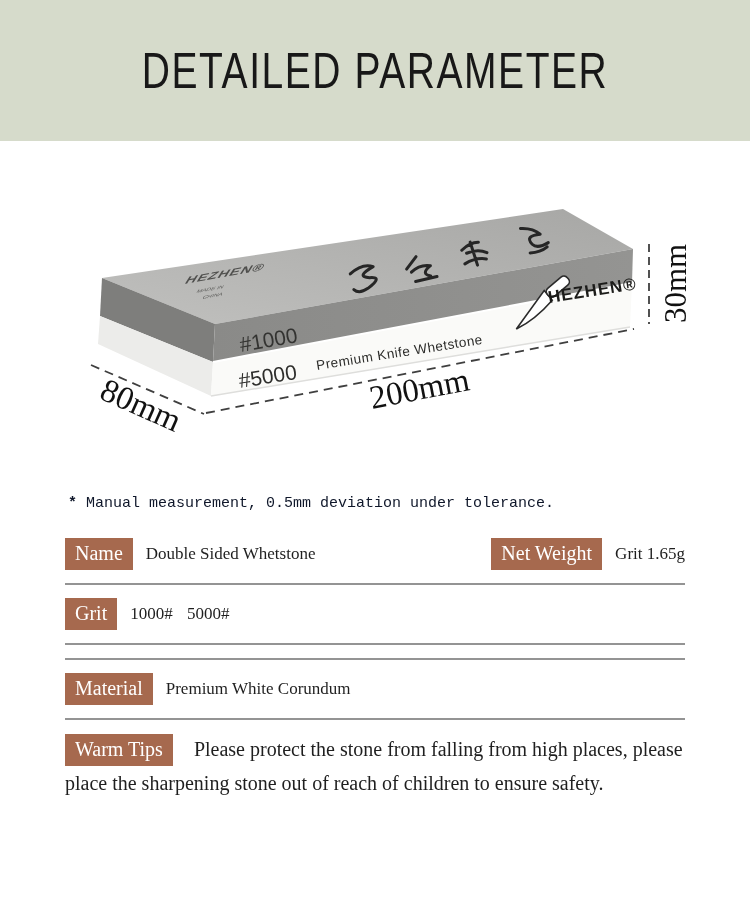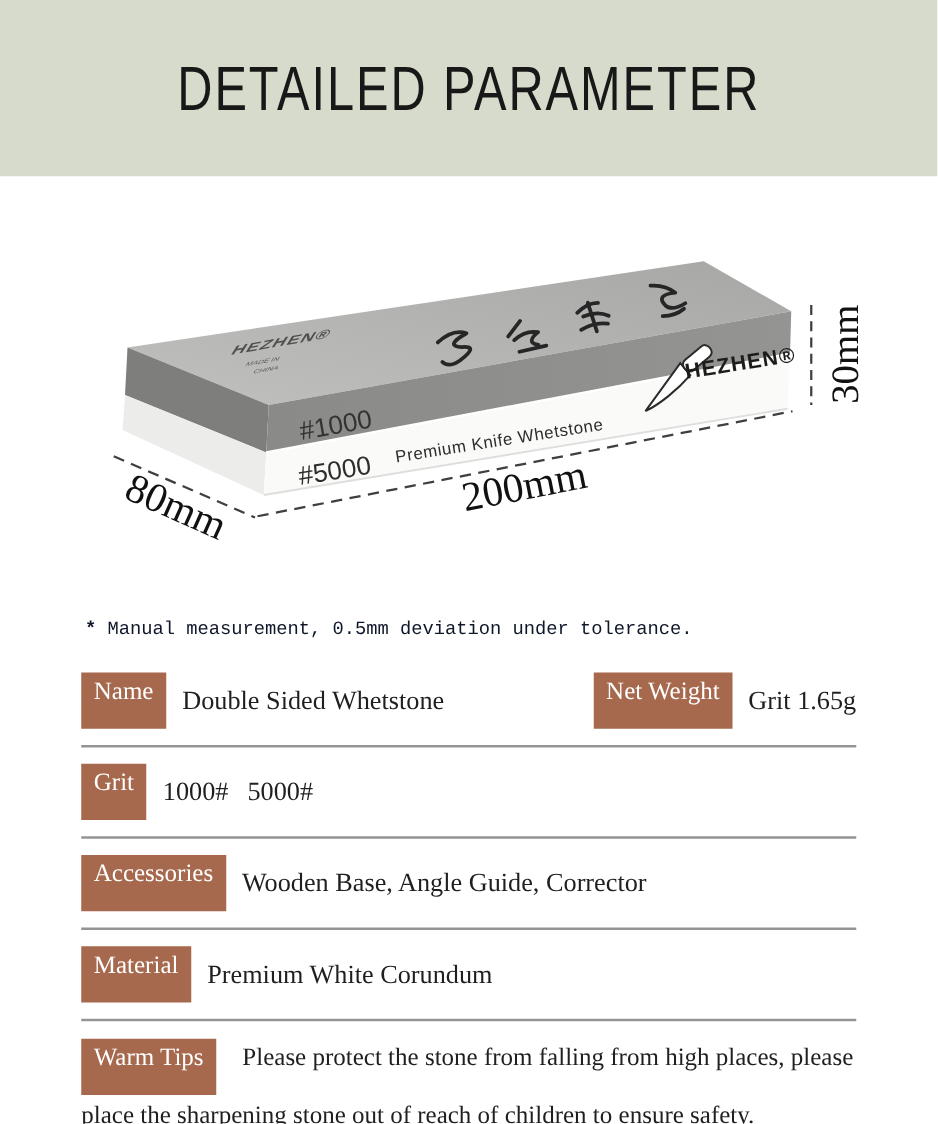--- a/index.html
+++ b/index.html
@@ -28,24 +28,24 @@
     font-size:15px;color:#0f172a;
   }
   .note .star{font-weight:bold;margin-right:9px;}
   
   .specs{margin:26px 65px 0;width:620px;}
   .row{display:flex;align-items:center;}
   .pair{display:flex;align-items:center;}
   .pair-right{margin-left:auto;}
   .badge{
     display:inline-block;background:#a6694e;color:#ffffff;
-    font-size:20px;line-height:1;padding:5px 10px 20px;
+    font-size:20px;line-height:1;padding:5px 10px 7px;
     margin-right:13px;white-space:nowrap;
   }
-  .val{font-size:21px;color:#1f1f1f;}
+  .val{font-size:17px;color:#1f1f1f;}
   .grit-val{word-spacing:10px;}
   .divider{border-top:2px solid #949494;margin:13px 0;}
   .warm{display:block;width:640px;font-size:20px;line-height:1.68;margin-top:1px;}
   .warm .badge{margin-right:16px;}
   .warm .val{font-size:20px;}
 </style>
 </head>
 <body>
 
 <div class="page">
@@ -128,24 +128,20 @@
 
     <div class="divider"></div>
 
     <div class="row">
       <span class="badge">Grit</span>
       <span class="val grit-val">1000# 5000#</span>
     </div>
 
     <div class="divider"></div>
 
-    <div class="row">
-      <span class="badge">Accessories</span>
-      <span class="val">Wooden Base, Angle Guide, Corrector</span>
-    </div>
 
     <div class="divider"></div>
 
     <div class="row">
       <span class="badge">Material</span>
       <span class="val">Premium White Corundum</span>
     </div>
 
     <div class="divider"></div>
 

